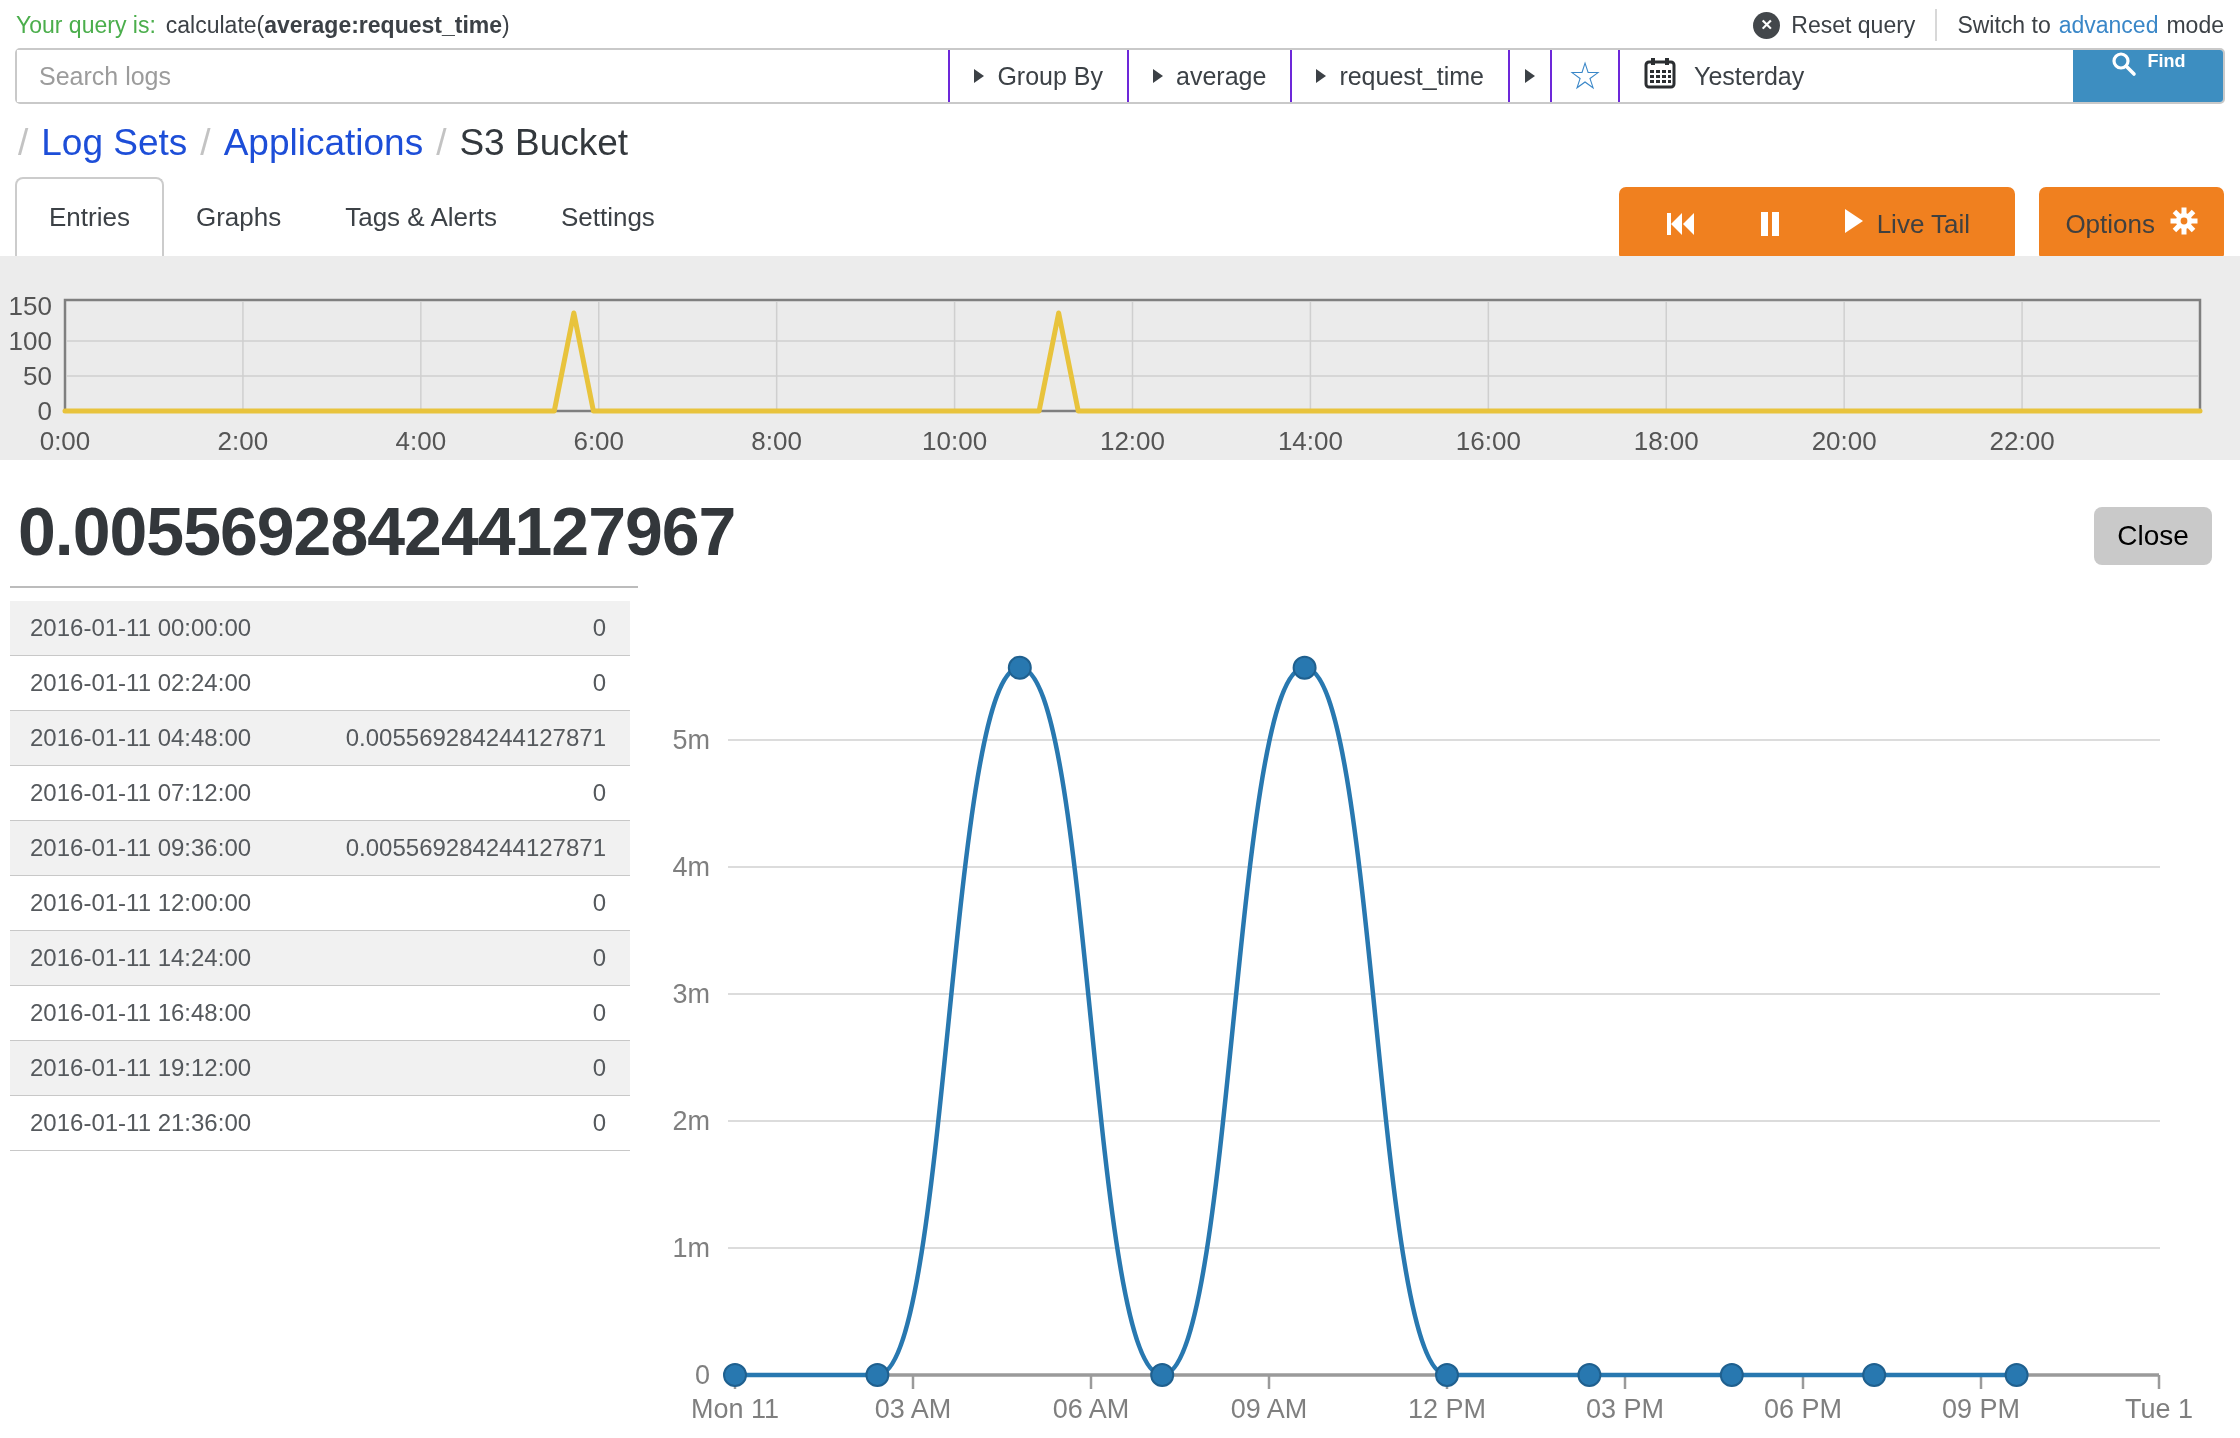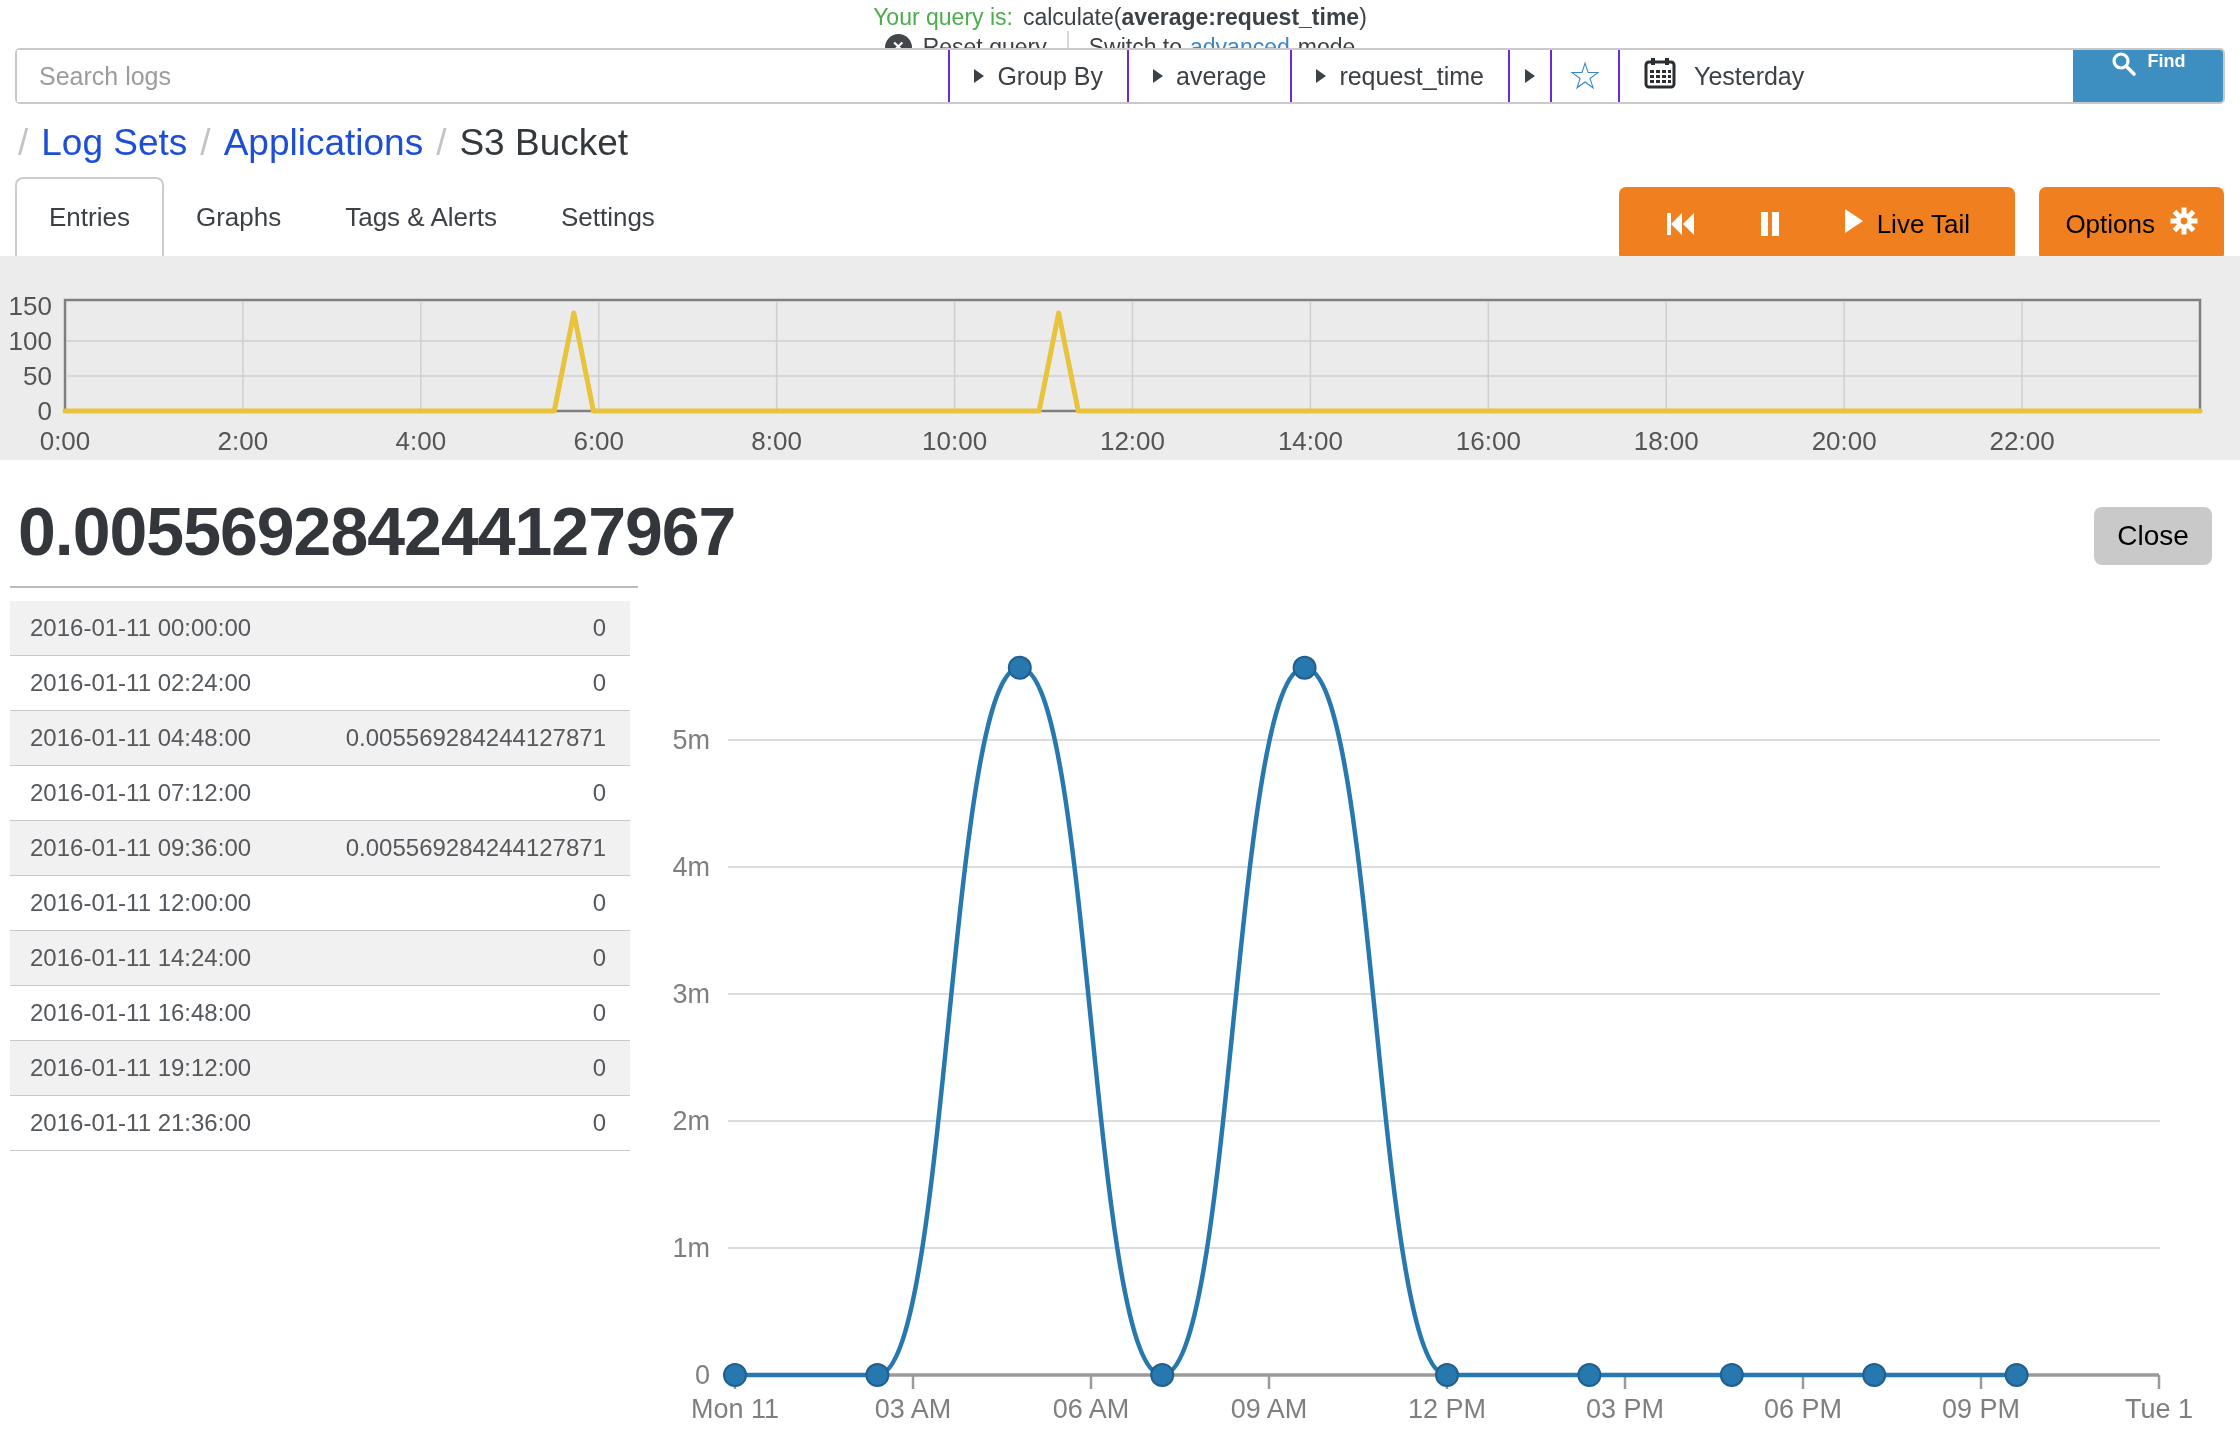--- a/index.html
+++ b/index.html
@@ -2,21 +2,21 @@
 <html><head>
 <meta charset="utf-8">
 <style>
   html,body{margin:0;padding:0;background:#fff;}
   .page{position:relative;width:2240px;height:1438px;overflow:hidden;
         font-family:"Liberation Sans",sans-serif;color:#3c4146;background:#fff;}
   svg{font-family:"Liberation Sans",sans-serif;}
 
   
   .topbar{position:absolute;top:0;left:0;right:0;height:46px;display:flex;
-          justify-content:space-between;align-items:center;padding:4px 16px 0;box-sizing:border-box;font-size:23px;flex-direction:column;}
+          justify-content:space-between;align-items:center;padding:4px 16px 0;box-sizing:border-box;font-size:23px;}
   .query-info{display:flex;align-items:center;gap:10px;}
   .q-label{color:#4bae4c;}
   .q-code b{font-weight:bold;}
   .topbar-right{display:flex;align-items:center;gap:20px;}
   .reset-query{display:flex;align-items:center;gap:11px;cursor:pointer;}
   .reset-icon{width:27px;height:27px;border-radius:50%;background:#43474b;color:#fff;
               font-size:15px;font-weight:bold;display:flex;align-items:center;justify-content:center;}
   .v-divider{width:2px;height:32px;background:#d8d8d8;}
   .switch-mode{display:flex;gap:8px;}
   .switch-mode a{color:#3a87c8;text-decoration:none;cursor:pointer;}
@@ -40,21 +40,21 @@
   .breadcrumb .sep{color:#c3c3c3;}
   .breadcrumb a{color:#1d4ed8;text-decoration:none;cursor:pointer;}
   .breadcrumb .current{color:#33383d;}
 
   
   .tabs-row{position:absolute;top:192px;left:0;right:0;height:64px;}
   .tabs{display:flex;align-items:flex-end;height:64px;padding-left:15px;}
   .tab{font-size:26px;color:#3c4146;padding:8px 32px;height:61px;display:flex;align-items:center;cursor:pointer;margin-top:36px;}
   .tab.active{background:#fff;border:2px solid #ccc;border-bottom:none;border-radius:8px 8px 0 0;}
   .toolbar{position:absolute;right:16px;top:2px;display:flex;gap:24px;align-items:center;height:60px;}
-  .btn-orange{background:#f0801f;border-radius:7px;color:#000000;height:74px;display:flex;align-items:center;}
+  .btn-orange{background:#f0801f;border-radius:7px;color:#404040;height:74px;display:flex;align-items:center;}
   .btn-playback{width:368px;justify-content:space-around;padding:0 14px;}
   .tb-icon{display:flex;align-items:center;cursor:pointer;}
   .tb-live{display:flex;align-items:center;gap:13px;font-size:26px;cursor:pointer;}
   .btn-options{padding:0 26px;gap:15px;font-size:26px;cursor:pointer;}
 
   
   .strip{position:absolute;top:256px;left:0;width:2240px;height:204px;background:#ececec;}
   #timeline-svg{display:block;}
 
   

